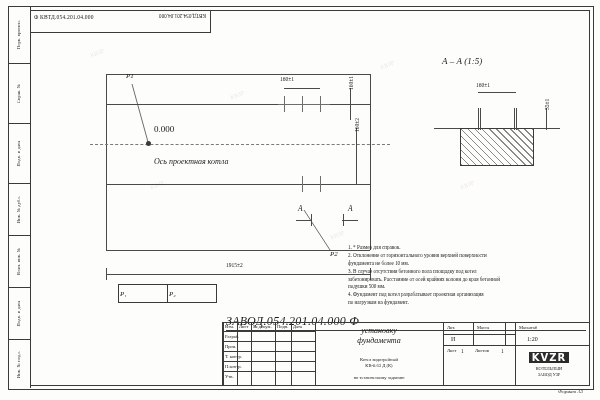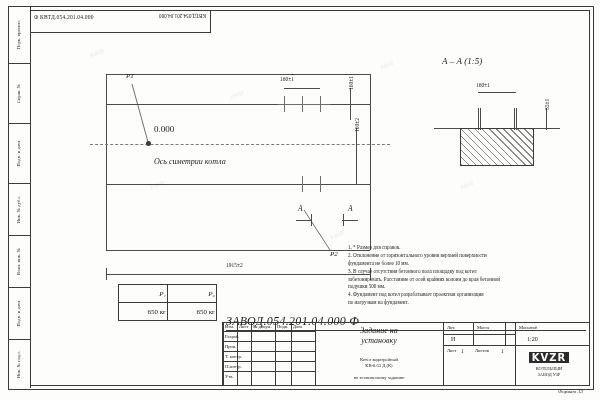--- a/index.html
+++ b/index.html
@@ -88,21 +88,21 @@
   .notes{
     position:absolute;font-size:5.1px;line-height:1.55;color:#1d1d1d;
     width:215px;
   }
 
   
   .ptable{
     position:absolute;border-collapse:collapse;
   }
   .ptable td{
-    border:1px solid #3a3a3a;width:46px;height:15px;text-align:right;
+    border:1px solid #3a3a3a;width:46px;height:15px;text-align:left;
     font-size:7px;
   }
   .ptable td.h{font-style:italic;}
 
   
   .stamp{
     position:absolute;left:222px;top:322px;width:366px;height:62px;
     border-top:1px solid #3a3a3a;border-left:1px solid #3a3a3a;
   }
   .stampcode{
@@ -232,21 +232,21 @@
     </svg>
     <div style="position:absolute;left:116px;top:109px;width:5px;height:5px;border-radius:50%;background:#3a3a3a;"></div>
 
     <div class="lbl ital" style="left:300px;top:218px;">P2</div>
     <svg width="60" height="50" style="position:absolute;left:272px;top:176px;">
       <line x1="2" y1="2" x2="28" y2="42" stroke="#4a4a4a" stroke-width="0.8"></line>
     </svg>
 
     <div class="lbl" style="left:124px;top:92px;font-size:9px;">0.000</div>
 
-    <div class="lbl ital" style="left:124px;top:125px;font-size:8px;">Ось симетрии котла</div>
+    <div class="lbl ital" style="left:124px;top:125px;font-size:8px;">Ось проектная котла</div>
 
     <div class="lbl arrowlbl" style="left:268px;top:172px;">A</div>
     <div class="lbl arrowlbl" style="left:318px;top:172px;">A</div>
     <div class="ln hline" style="left:266px;top:188px;width:16px;"></div>
     <div class="ln hline" style="left:312px;top:188px;width:16px;"></div>
     <div class="ln vline" style="left:281px;top:182px;height:12px;"></div>
     <div class="ln vline" style="left:313px;top:182px;height:12px;"></div>
 
     <div class="aa-title" style="left:412px;top:24px;">А – А (1:5)</div>
 
@@ -274,36 +274,32 @@
       <div>4. Фундамент под котел разрабатывает проектная организация</div>
       <div>по нагрузкам на фундамент.</div>
     </div>
 
     <table class="ptable" style="left:88px;top:252px;">
       <tbody>
           <tr>
         <td class="h">P₁</td>
         <td class="h">P₂</td>
       </tr>
-      <tr>
-        <td>650 кг</td>
-        <td>650 кг</td>
-      </tr>
     </tbody>
       </table>
 
   </div>
 
   <div class="stampcode">ЗАВОД.054.201.04.000  Ф</div>
 
   <div class="stamp">
 
     <div class="title-ru">
-      <div>Задание на</div>
       <div>установку</div>
+      <div>фундамента</div>
     </div>
 
     <div class="stxt" style="left:96px;top:34px;width:120px;text-align:center;">Котел водогрейный</div>
     <div class="stxt" style="left:96px;top:40px;width:120px;text-align:center;">КВ-0.63 Д (К)</div>
     <div class="stxt" style="left:86px;top:52px;width:140px;text-align:center;">по техническому заданию</div>
 
     <div class="gridline" style="left:0;top:0;width:1px;height:62px;"></div>
     <div class="gridline" style="left:14px;top:0;width:1px;height:62px;"></div>
     <div class="gridline" style="left:28px;top:0;width:1px;height:62px;"></div>
     <div class="gridline" style="left:52px;top:0;width:1px;height:62px;"></div>

